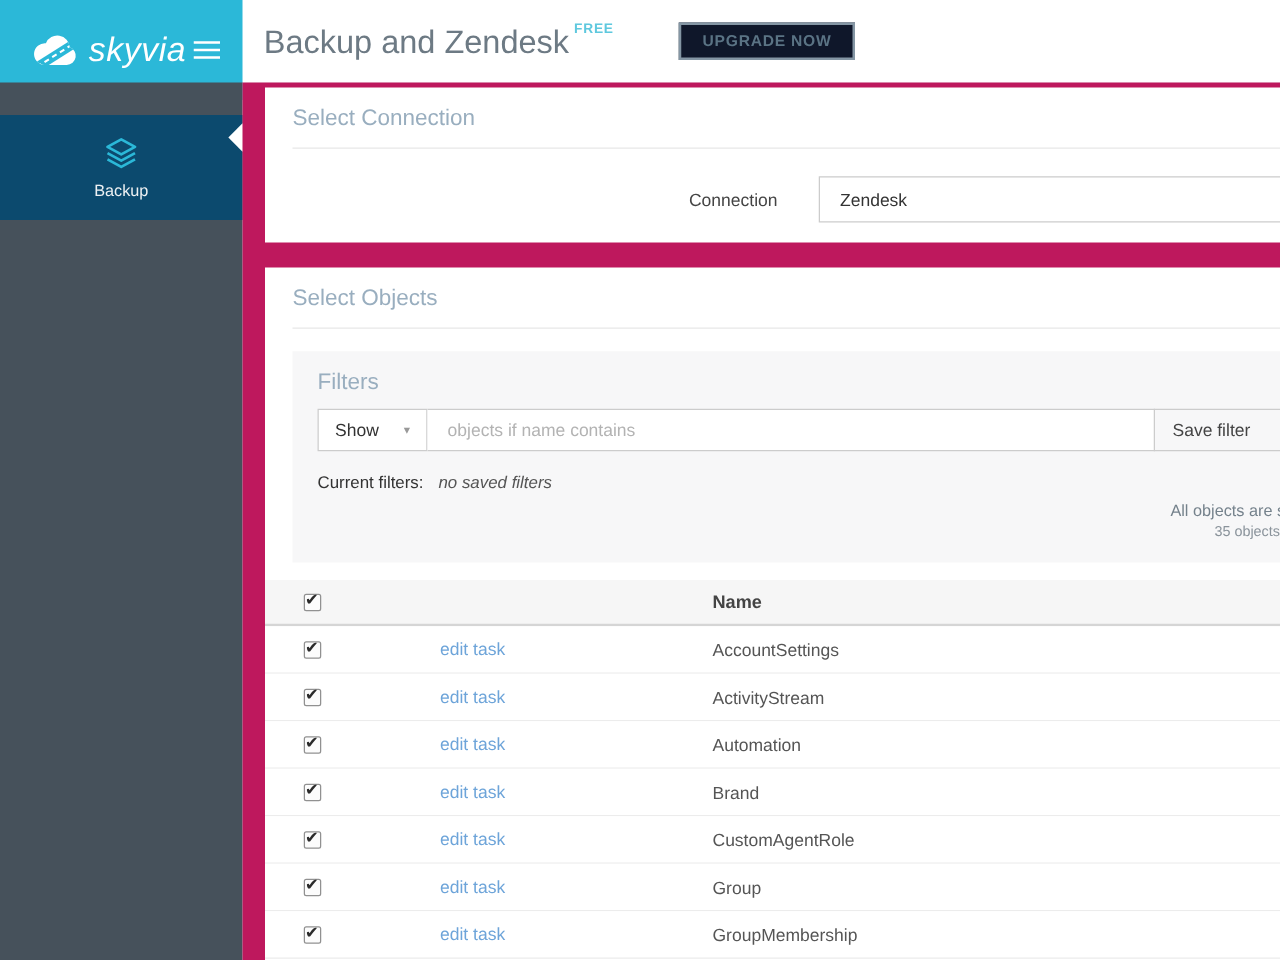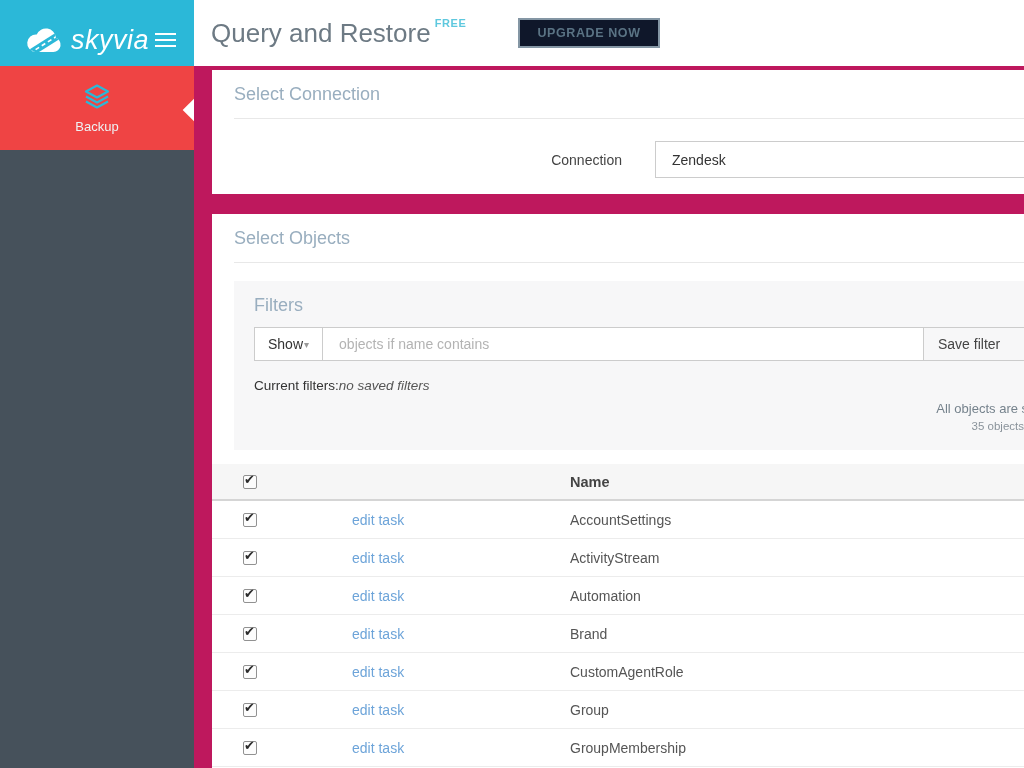--- a/index.html
+++ b/index.html
@@ -22,21 +22,21 @@
   .plan-badge { color: #5ec8de; font-size: 11px; font-weight: 700; letter-spacing: .6px; position: relative; top: -10px; margin-left: 4px; }
   .upgrade-btn {
     margin-left: 52px; background: #0f172a; border: 2px solid #8496a4; color: #5a7384;
     font-family: "Liberation Sans", sans-serif; font-weight: 700; font-size: 12.5px; letter-spacing: .6px;
     padding: 6px 17px; cursor: pointer;
   }
   
   .sidebar { position: absolute; top: 66px; left: 0; width: 194px; height: 702px; background: #46515b; }
   .nav-item { height: 84px; display: flex; flex-direction: column; align-items: center; justify-content: center; gap: 7px; cursor: pointer; }
   .nav-item .nav-label { font-size: 13px; color: #c3cbd2; }
-  .nav-item.active { background: #ef4444; }
+  .nav-item.active { background: #0c4a6e; margin-top: 26px; }
   .nav-item.active .nav-label { color: #eef1f3; }
   .notch { position: absolute; top: 36px; left: 186px; width: 16px; height: 16px; background: #fff; transform: rotate(45deg); }
   
   .content {
     position: absolute; top: 66px; left: 194px; width: 830px; height: 721px;
     background: #be185d; overflow: hidden; padding: 4px 0 0 18px;
   }
   .card { width: 900px; background: #fff; }
   .card-pad { padding: 14px 22px 0; }
   .section-title { font-size: 18px; font-weight: 400; color: #99aebf; }
@@ -48,34 +48,34 @@
   .select-box {
     flex: 1; margin-left: 33px; height: 37px; border: 1px solid #ccc; background: #fff;
     display: flex; align-items: center; padding-left: 16px; font-size: 14px; color: #333; cursor: pointer;
   }
   
   .objects-card { margin-top: 20px; padding-bottom: 30px; }
   .filters-panel { margin-top: 18px; background: #f7f7f8; padding: 14px 20px 18px; }
   .filter-bar { display: flex; margin-top: 11px; height: 34px; }
   .show-btn {
     background: #fff; border: 1px solid #ccc; padding: 0 13px; font-size: 14px; color: #333;
-    font-family: "Liberation Sans", sans-serif; display: flex; align-items: center; gap: 1px; cursor: pointer;
+    font-family: "Liberation Sans", sans-serif; display: flex; align-items: center; gap: 20px; cursor: pointer;
   }
   .show-btn .caret { color: #999; font-size: 10px; }
   .filter-input {
     flex: 1; border: 1px solid #ccc; border-left: none; padding: 0 16px; font-size: 14px; color: #333;
     font-family: "Liberation Sans", sans-serif; outline: none; background: #fff;
   }
   .filter-input::placeholder { color: #b3b3b3; }
   .save-btn {
     flex: 0 0 146px; background: #f7f7f8; border: 1px solid #ccc; border-left: none;
     font-family: "Liberation Sans", sans-serif; font-size: 14px; color: #444; text-align: left; padding-left: 14px; cursor: pointer;
   }
   .current-line { margin-top: 17px; font-size: 13.5px; color: #333; }
-  .current-value { font-style: italic; color: #555; margin-left: 0; }
+  .current-value { font-style: italic; color: #555; margin-left: 12px; }
   .selection-summary { margin-top: 8px; text-align: right; }
   .sum1 { font-size: 13px; color: #75828c; }
   .sum2 { font-size: 11.5px; color: #8a939b; margin-top: 4px; }
   
   .obj-table { margin-top: 14px; }
   .tr { display: flex; align-items: center; height: 38px; border-bottom: 1px solid #ececec; background: #fff; }
   .thead { background: #f6f6f6; height: 37px; border-bottom: 2px solid #d5d5d5; }
   .c1 { flex: 0 0 140px; padding-left: 31px; display: flex; align-items: center; }
   .c2 { flex: 0 0 160px; text-align: left; }
   .c3 { flex: 1; padding-left: 58px; font-size: 14px; color: #555; }
@@ -107,21 +107,21 @@
       </svg>
     </span>
     <span class="logo-text">skyvia</span>
     <span class="hamburger">
         <span></span>
         <span></span>
         <span></span>
       </span>
   </div>
   <div class="topbar-main">
-    <h1 class="page-title">Query and Restore</h1>
+    <h1 class="page-title">Backup and Zendesk</h1>
     <span class="plan-badge">FREE</span>
     <button class="upgrade-btn">UPGRADE NOW</button>
   </div>
 </header>
 
 <aside class="sidebar">
   <div class="nav-item active">
     <span style="display:inline-flex;">
       <svg width="30" height="30" viewBox="0 0 30 30" fill="none" stroke="#2bb8d8" stroke-width="2.2" stroke-linejoin="round">
         <path d="M15 3.5 L26 9.5 L15 15.5 L4 9.5 Z"></path>

